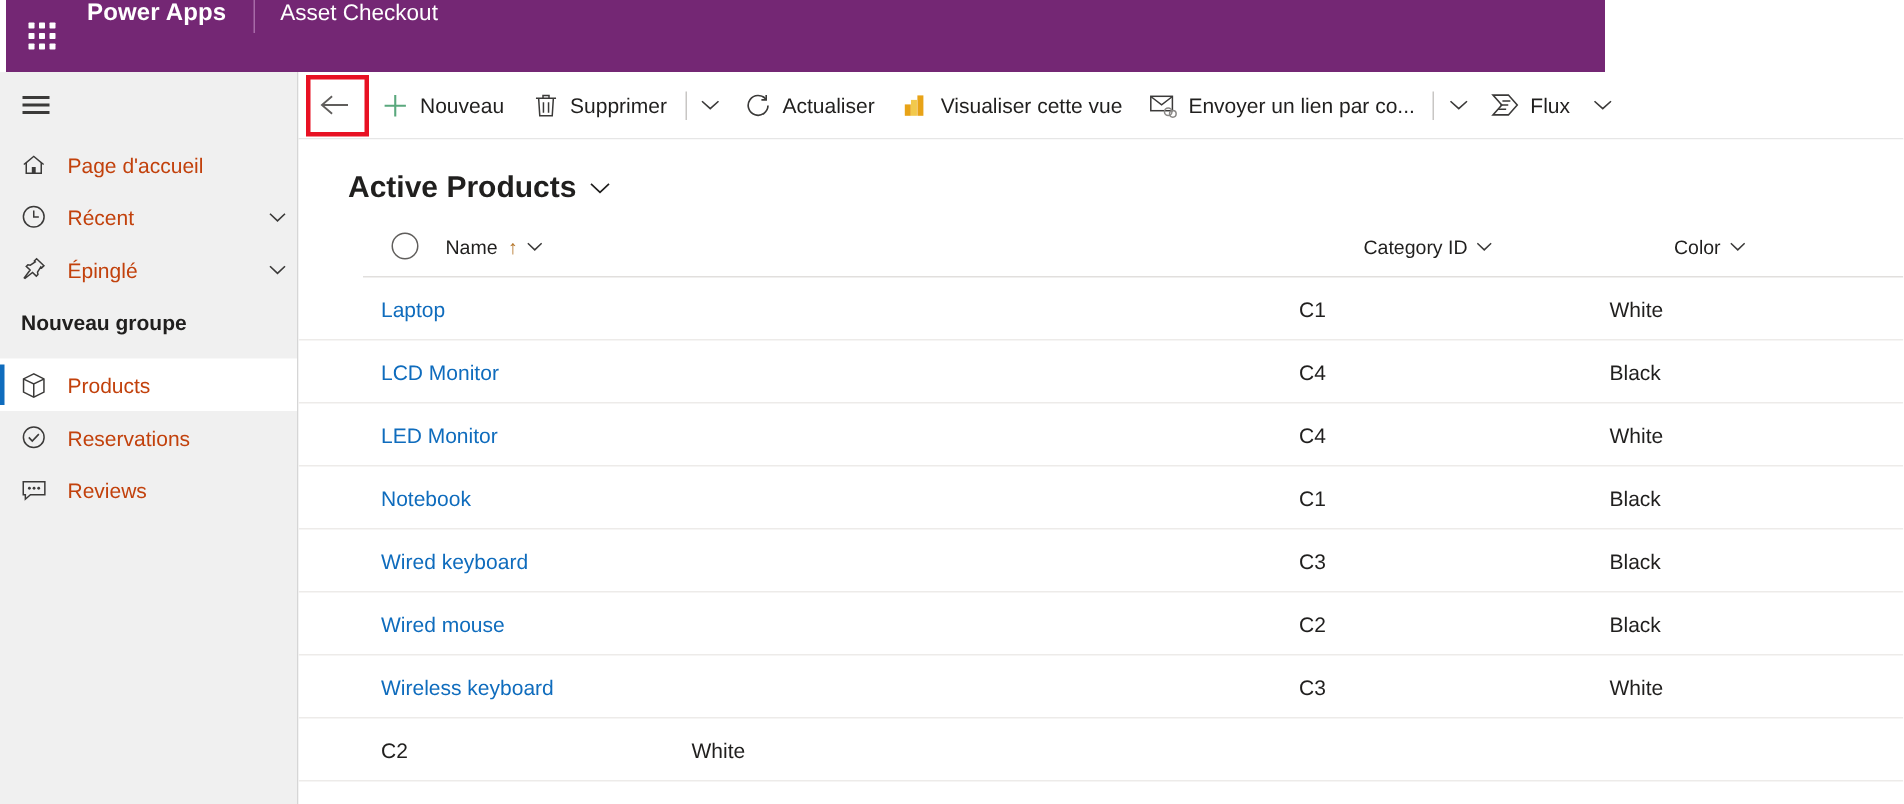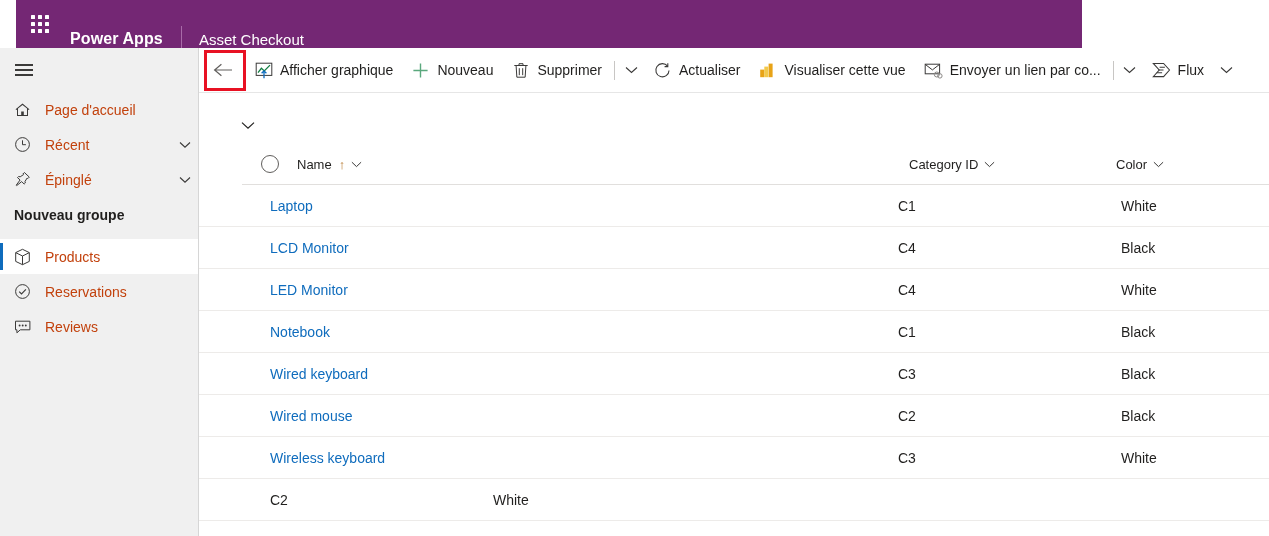--- a/index.html
+++ b/index.html
@@ -7,24 +7,24 @@
     width: 1269px; height: 536px;
     overflow: hidden;
     font-family: "Liberation Sans", sans-serif;
     background: #ffffff;
     color: #201f1e;
   }
   .app { position: relative; width: 1269px; height: 536px; }
 
   
   .topbar {
-    position: absolute; left: 16px; top: 0;
+    position: absolute; left: 4px; top: 0;
     width: 1066px; height: 48px;
     background: #742774;
-    display: flex; align-items: flex-end;
+    display: flex; align-items: flex-start;
   }
   .waffle {
     width: 48px; height: 48px;
     display: flex; align-items: center; justify-content: center;
     cursor: pointer;
   }
   .waffle-grid {
     display: grid;
     grid-template-columns: repeat(3, 4px);
     grid-template-rows: repeat(3, 4px);
@@ -152,21 +152,21 @@
   .col-name { width: 612px; flex: 0 0 612px; display: flex; align-items: center; font-size: 13px; color: #201f1e; }
   .col-cat  { width: 207px; flex: 0 0 207px; display: flex; align-items: center; font-size: 13px; color: #201f1e; }
   .col-color{ width: 190px; flex: 0 0 190px; display: flex; align-items: center; font-size: 13px; color: #201f1e; }
   .col-head-lbl { cursor: pointer; }
   .sortarrow { margin-left: 7px; color: #b5762a; font-size: 13px; line-height: 1; }
   .hdr-caret { margin-left: 6px; display: inline-flex; align-items: center; cursor: pointer; }
 
   .grid-row {
     height: 42px;
     border-bottom: 1px solid #edebe9;
-    display: flex; align-items: center; gap: 16px;
+    display: flex; align-items: center;
   }
   .grid-row .col-name a {
     color: #0f6cbd; font-size: 14px; text-decoration: none; cursor: pointer;
   }
   .grid-row .col-cat, .grid-row .col-color { font-size: 14px; color: #201f1e; }
 
   svg { display: block; }
 </style>
 </head>
 <body>
@@ -278,30 +278,20 @@
 
     <div class="backbtn-wrap">
       <div class="backbtn">
         <svg width="20" height="16" viewBox="0 0 20 16">
             <path d="M8.4 2.2 1.6 8l6.8 5.8M1.8 8H19" fill="none" stroke="#605e5c" stroke-width="1.2"></path>
           </svg>
       </div>
       <div class="redbox"></div>
     </div>
 
-    <div class="cmd">
-      <span class="cico">
-        <svg width="18" height="17" viewBox="0 0 18 17">
-          <rect x="1.2" y="1.2" width="15.6" height="12.2" fill="none" stroke="#3b3a39" stroke-width="1"></rect>
-          <path d="M3 10.6 6.4 6.3l2.9 2.6L15 3.1" fill="none" stroke="#107c41" stroke-width="1.3"></path>
-          <path d="M9 16.3V9.2M6.6 11.3 9 8.9l2.4 2.4" fill="none" stroke="#0f6cbd" stroke-width="1.3"></path>
-        </svg>
-      </span>
-      <span>Afficher graphique</span>
-    </div>
 
     <div class="cmd">
       <span class="cico">
         <svg width="17" height="17" viewBox="0 0 17 17">
             <path d="M8.5 1.4v14.2M1.4 8.5h14.2" stroke="#5aa87d" stroke-width="1.4"></path>
           </svg>
       </span>
       <span>Nouveau</span>
     </div>
 
@@ -373,20 +363,21 @@
     <div class="cmd-caret">
       <svg width="13" height="8" viewBox="0 0 13 8">
           <path d="M1 1.5 6.5 6.4 12 1.5" fill="none" stroke="#3b3a39" stroke-width="1.1"></path>
         </svg>
     </div>
   </div>
 
   <div class="content">
 
     <div class="viewheader">
+      <div class="viewtitle">Active Products</div>
       <div class="viewtitle-caret">
         <svg width="14" height="9" viewBox="0 0 14 9">
             <path d="M1 1.6 7 7.2l6-5.6" fill="none" stroke="#201f1e" stroke-width="1.15"></path>
           </svg>
       </div>
     </div>
 
     <div class="grid">
 
       <div class="grid-head">

